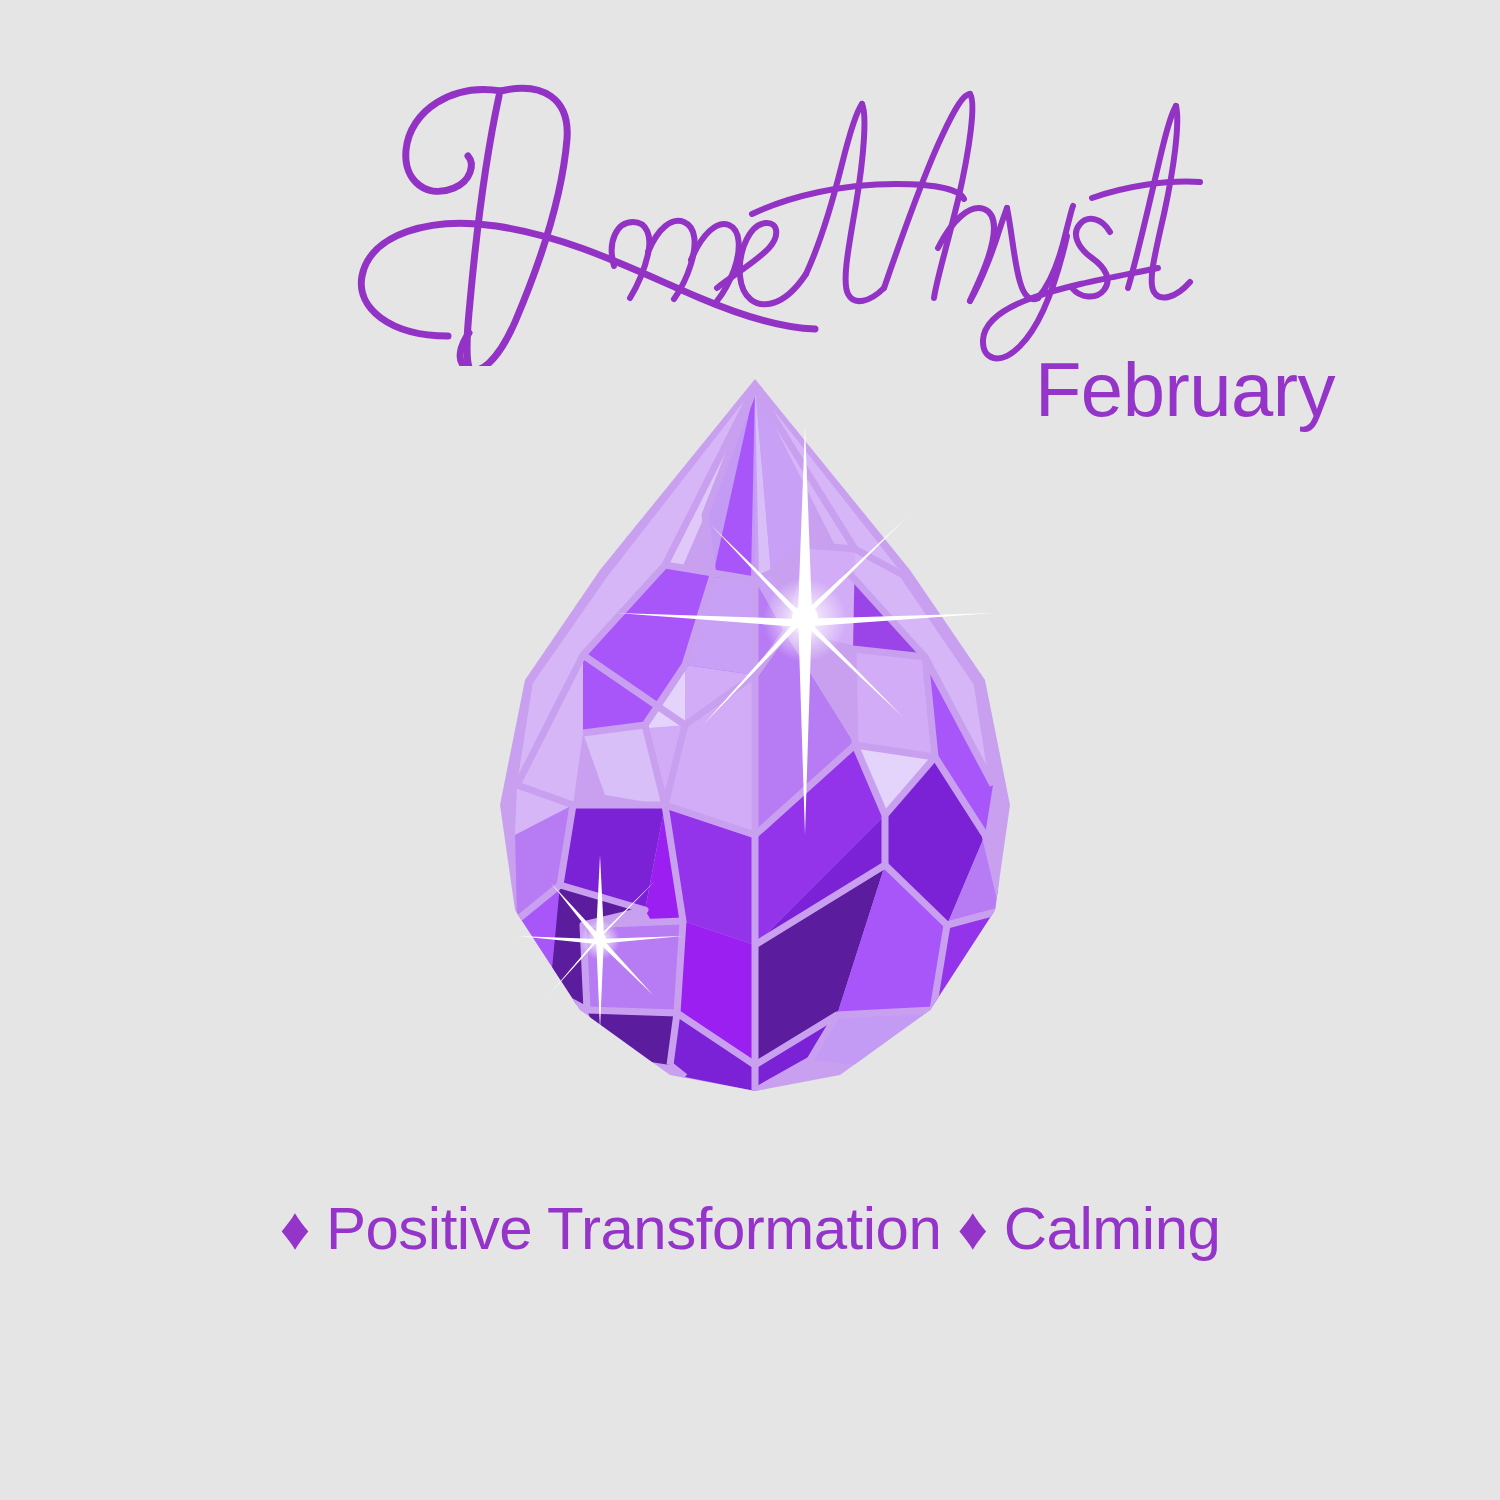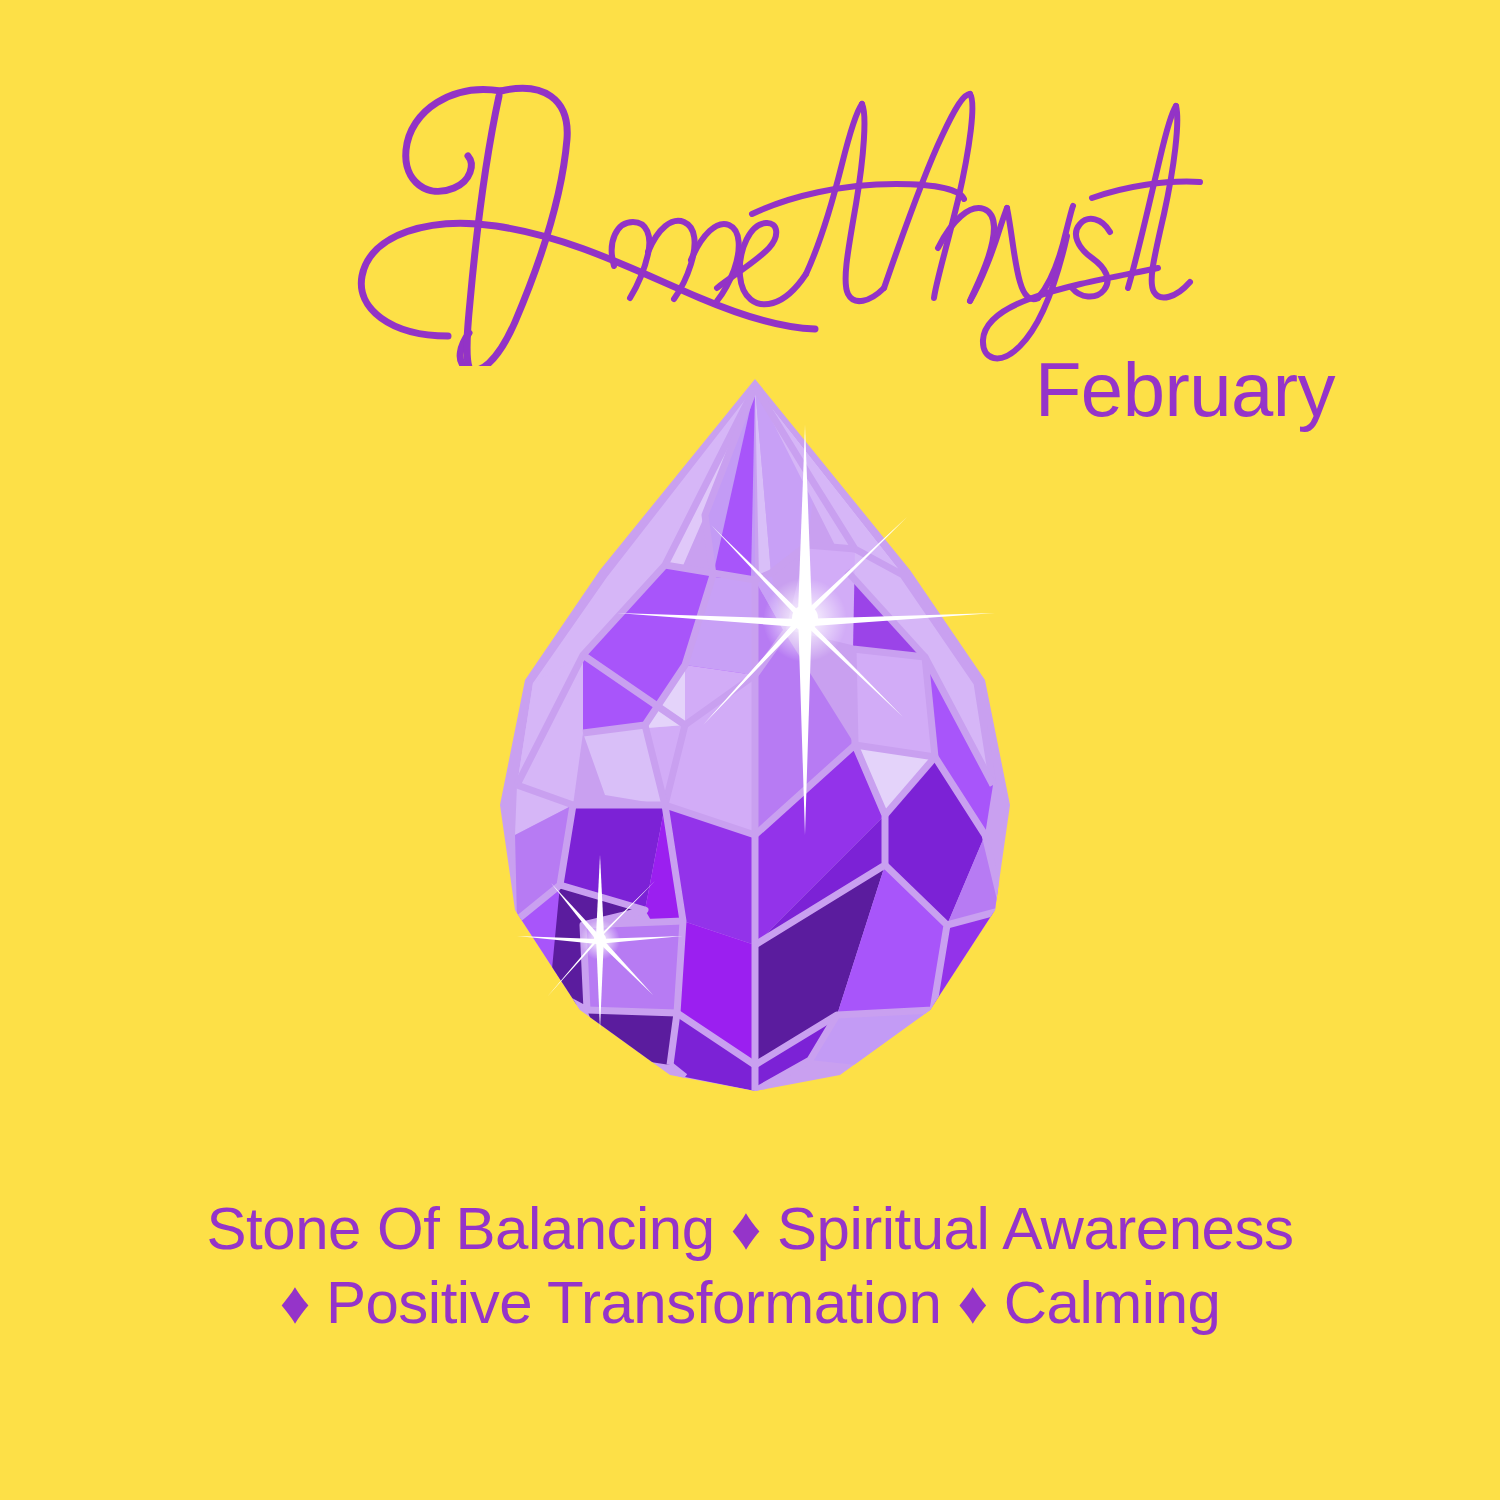--- a/index.html
+++ b/index.html
@@ -10,21 +10,21 @@
   body {
     width: 1500px;
     height: 1500px;
     overflow: hidden;
     font-family: "Liberation Sans", sans-serif;
   }
   .poster {
     position: relative;
     width: 1500px;
     height: 1500px;
-    background: #fde047;
+    background: #e5e5e5;
   }
 
   
   .title-wrap {
     position: absolute;
     left: 0;
     top: 36px;
     width: 1500px;
     text-align: center;
     pointer-events: none;
@@ -312,17 +312,16 @@
         <path d="M 145 490 L 149 571 L 145 665 L 141 571 Z" fill="#ffffff"></path>
         <path d="M 62 571 L 142 574 L 228 571 L 142 579 Z" fill="#ffffff"></path>
         <path d="M 200 516 L 148 570 L 92 632 L 142 573 Z" fill="#ffffff"></path>
         <path d="M 96 518 L 144 570 L 198 630 L 142 576 Z" fill="#ffffff"></path>
         <circle cx="145" cy="574" r="6" fill="#ffffff"></circle>
       </g>
     </svg>
   </div>
 
   <div class="keywords">
-    <span class="kw-line">Stone Of Balancing ♦ Spiritual Awareness</span>
     <span class="kw-line">♦ Positive Transformation ♦ Calming</span>
   </div>
 
 </div>
 
 </body></html>

